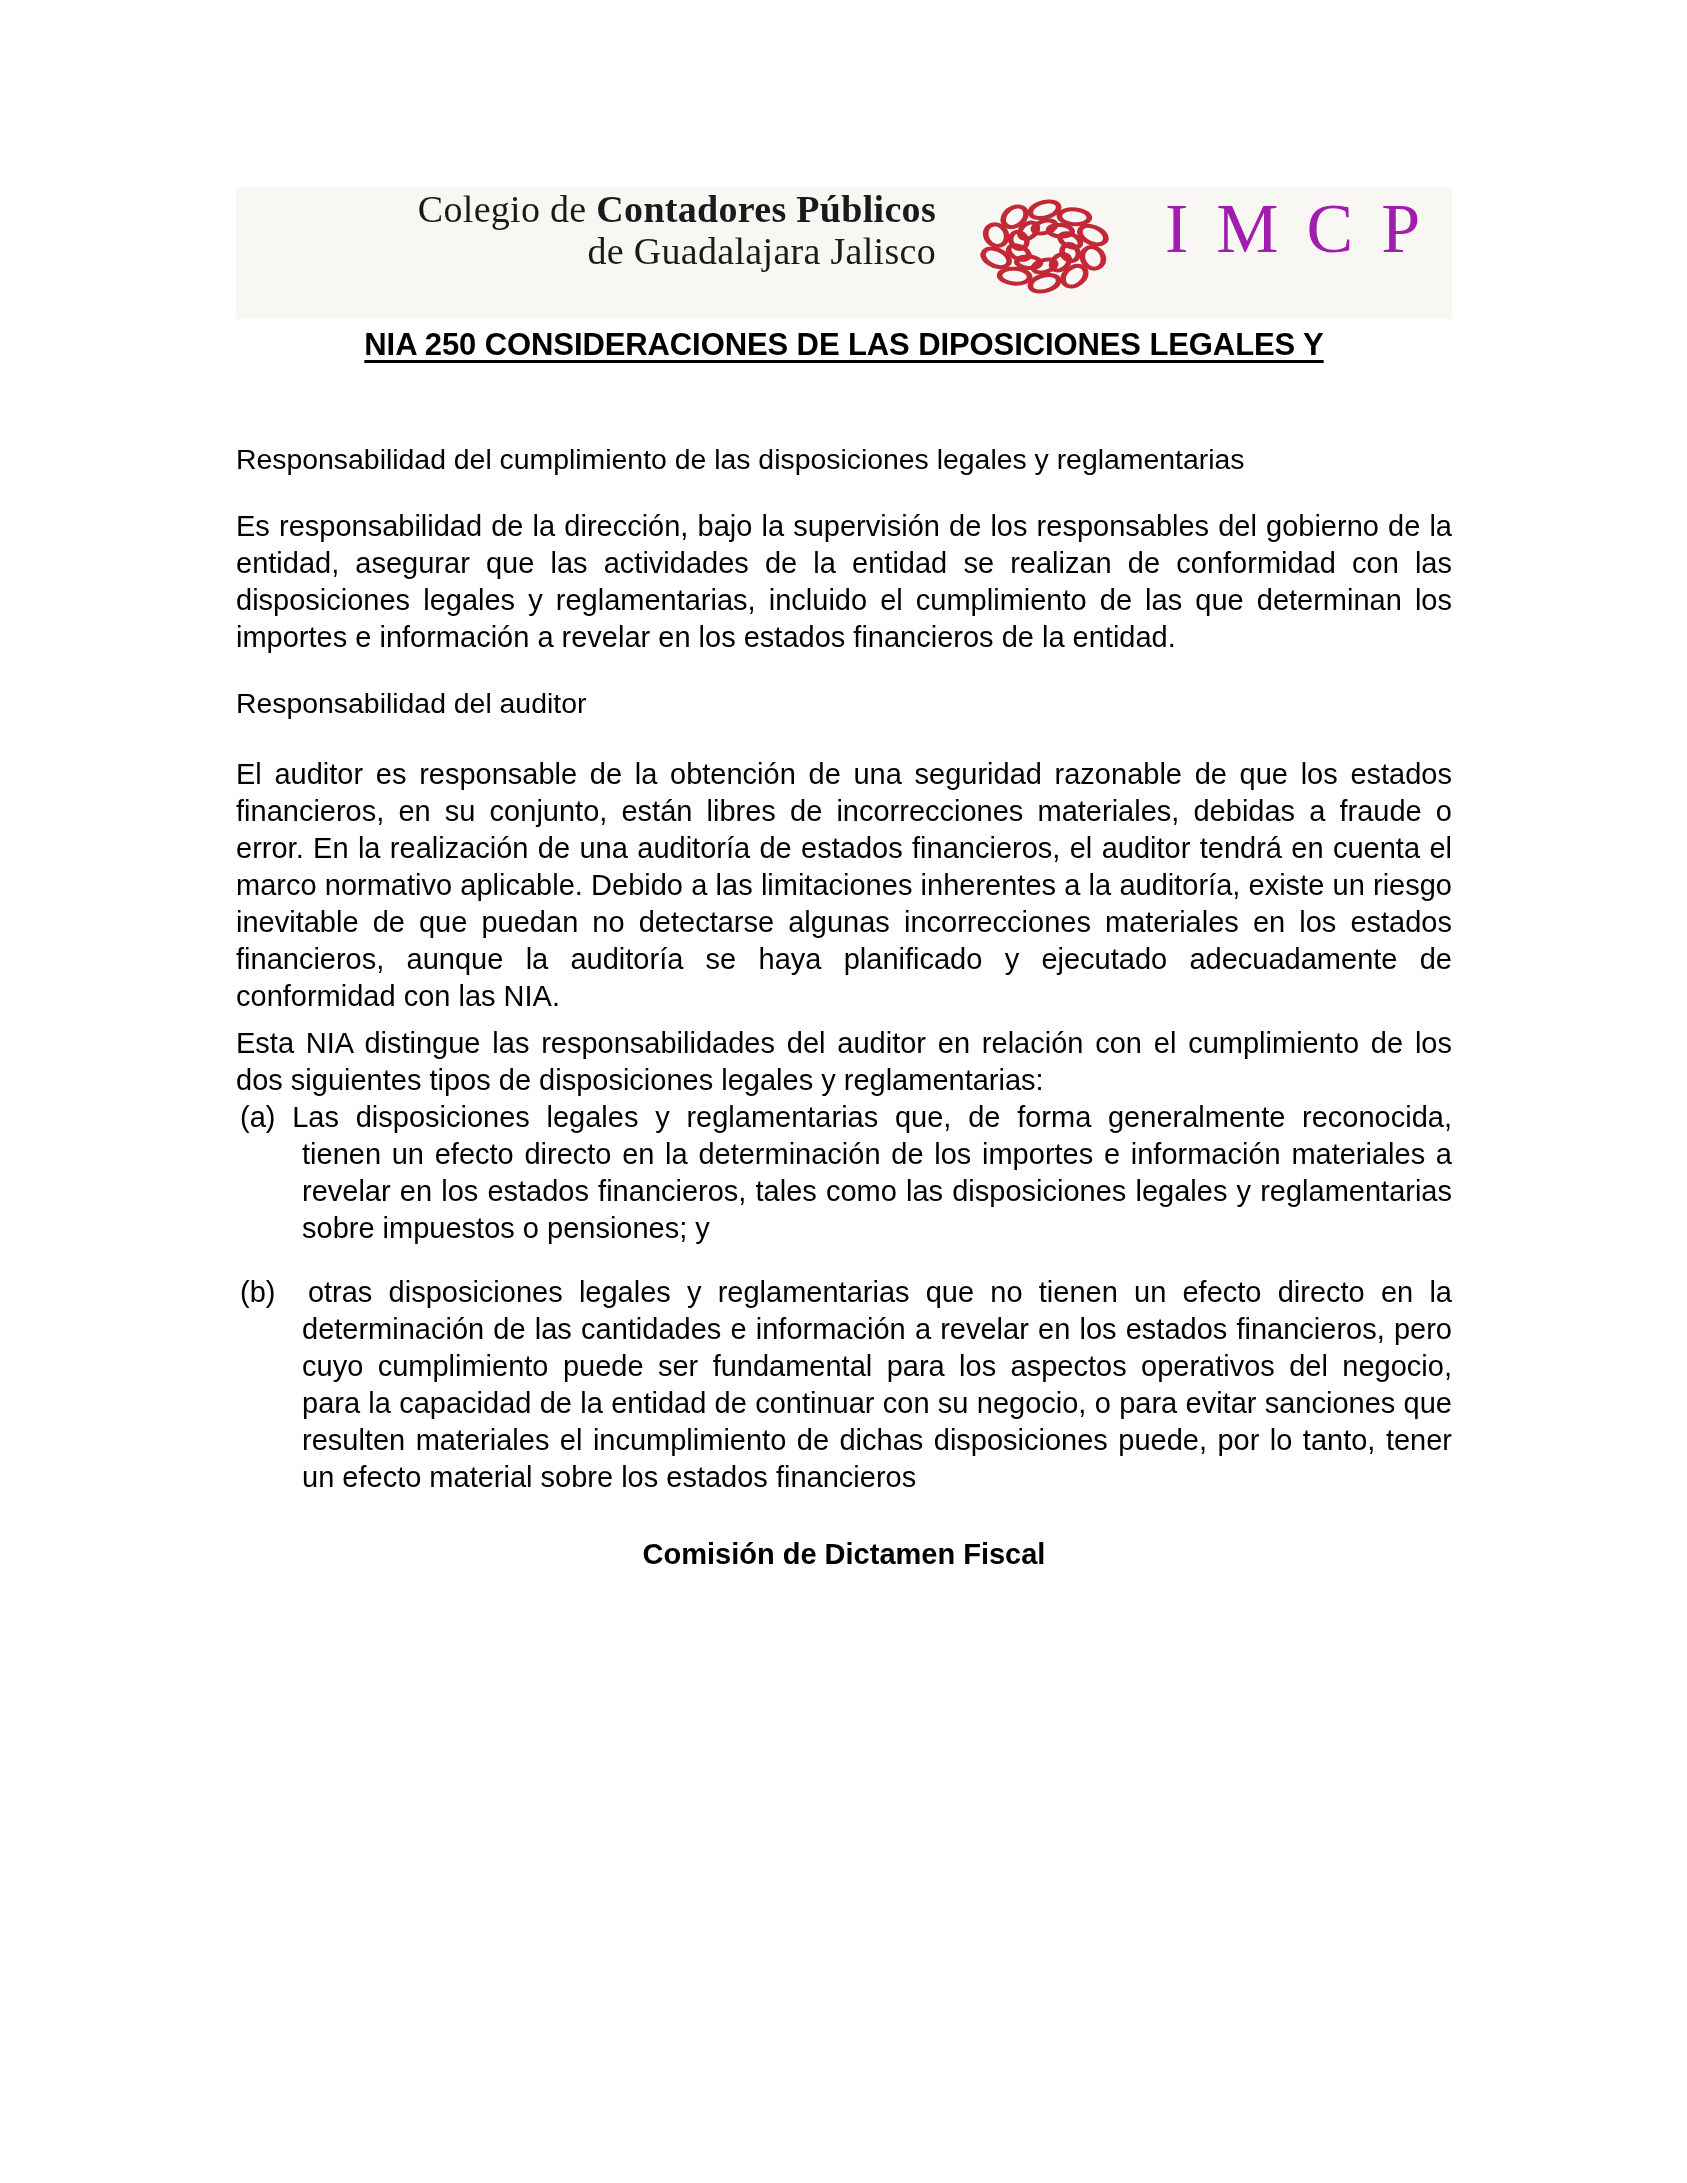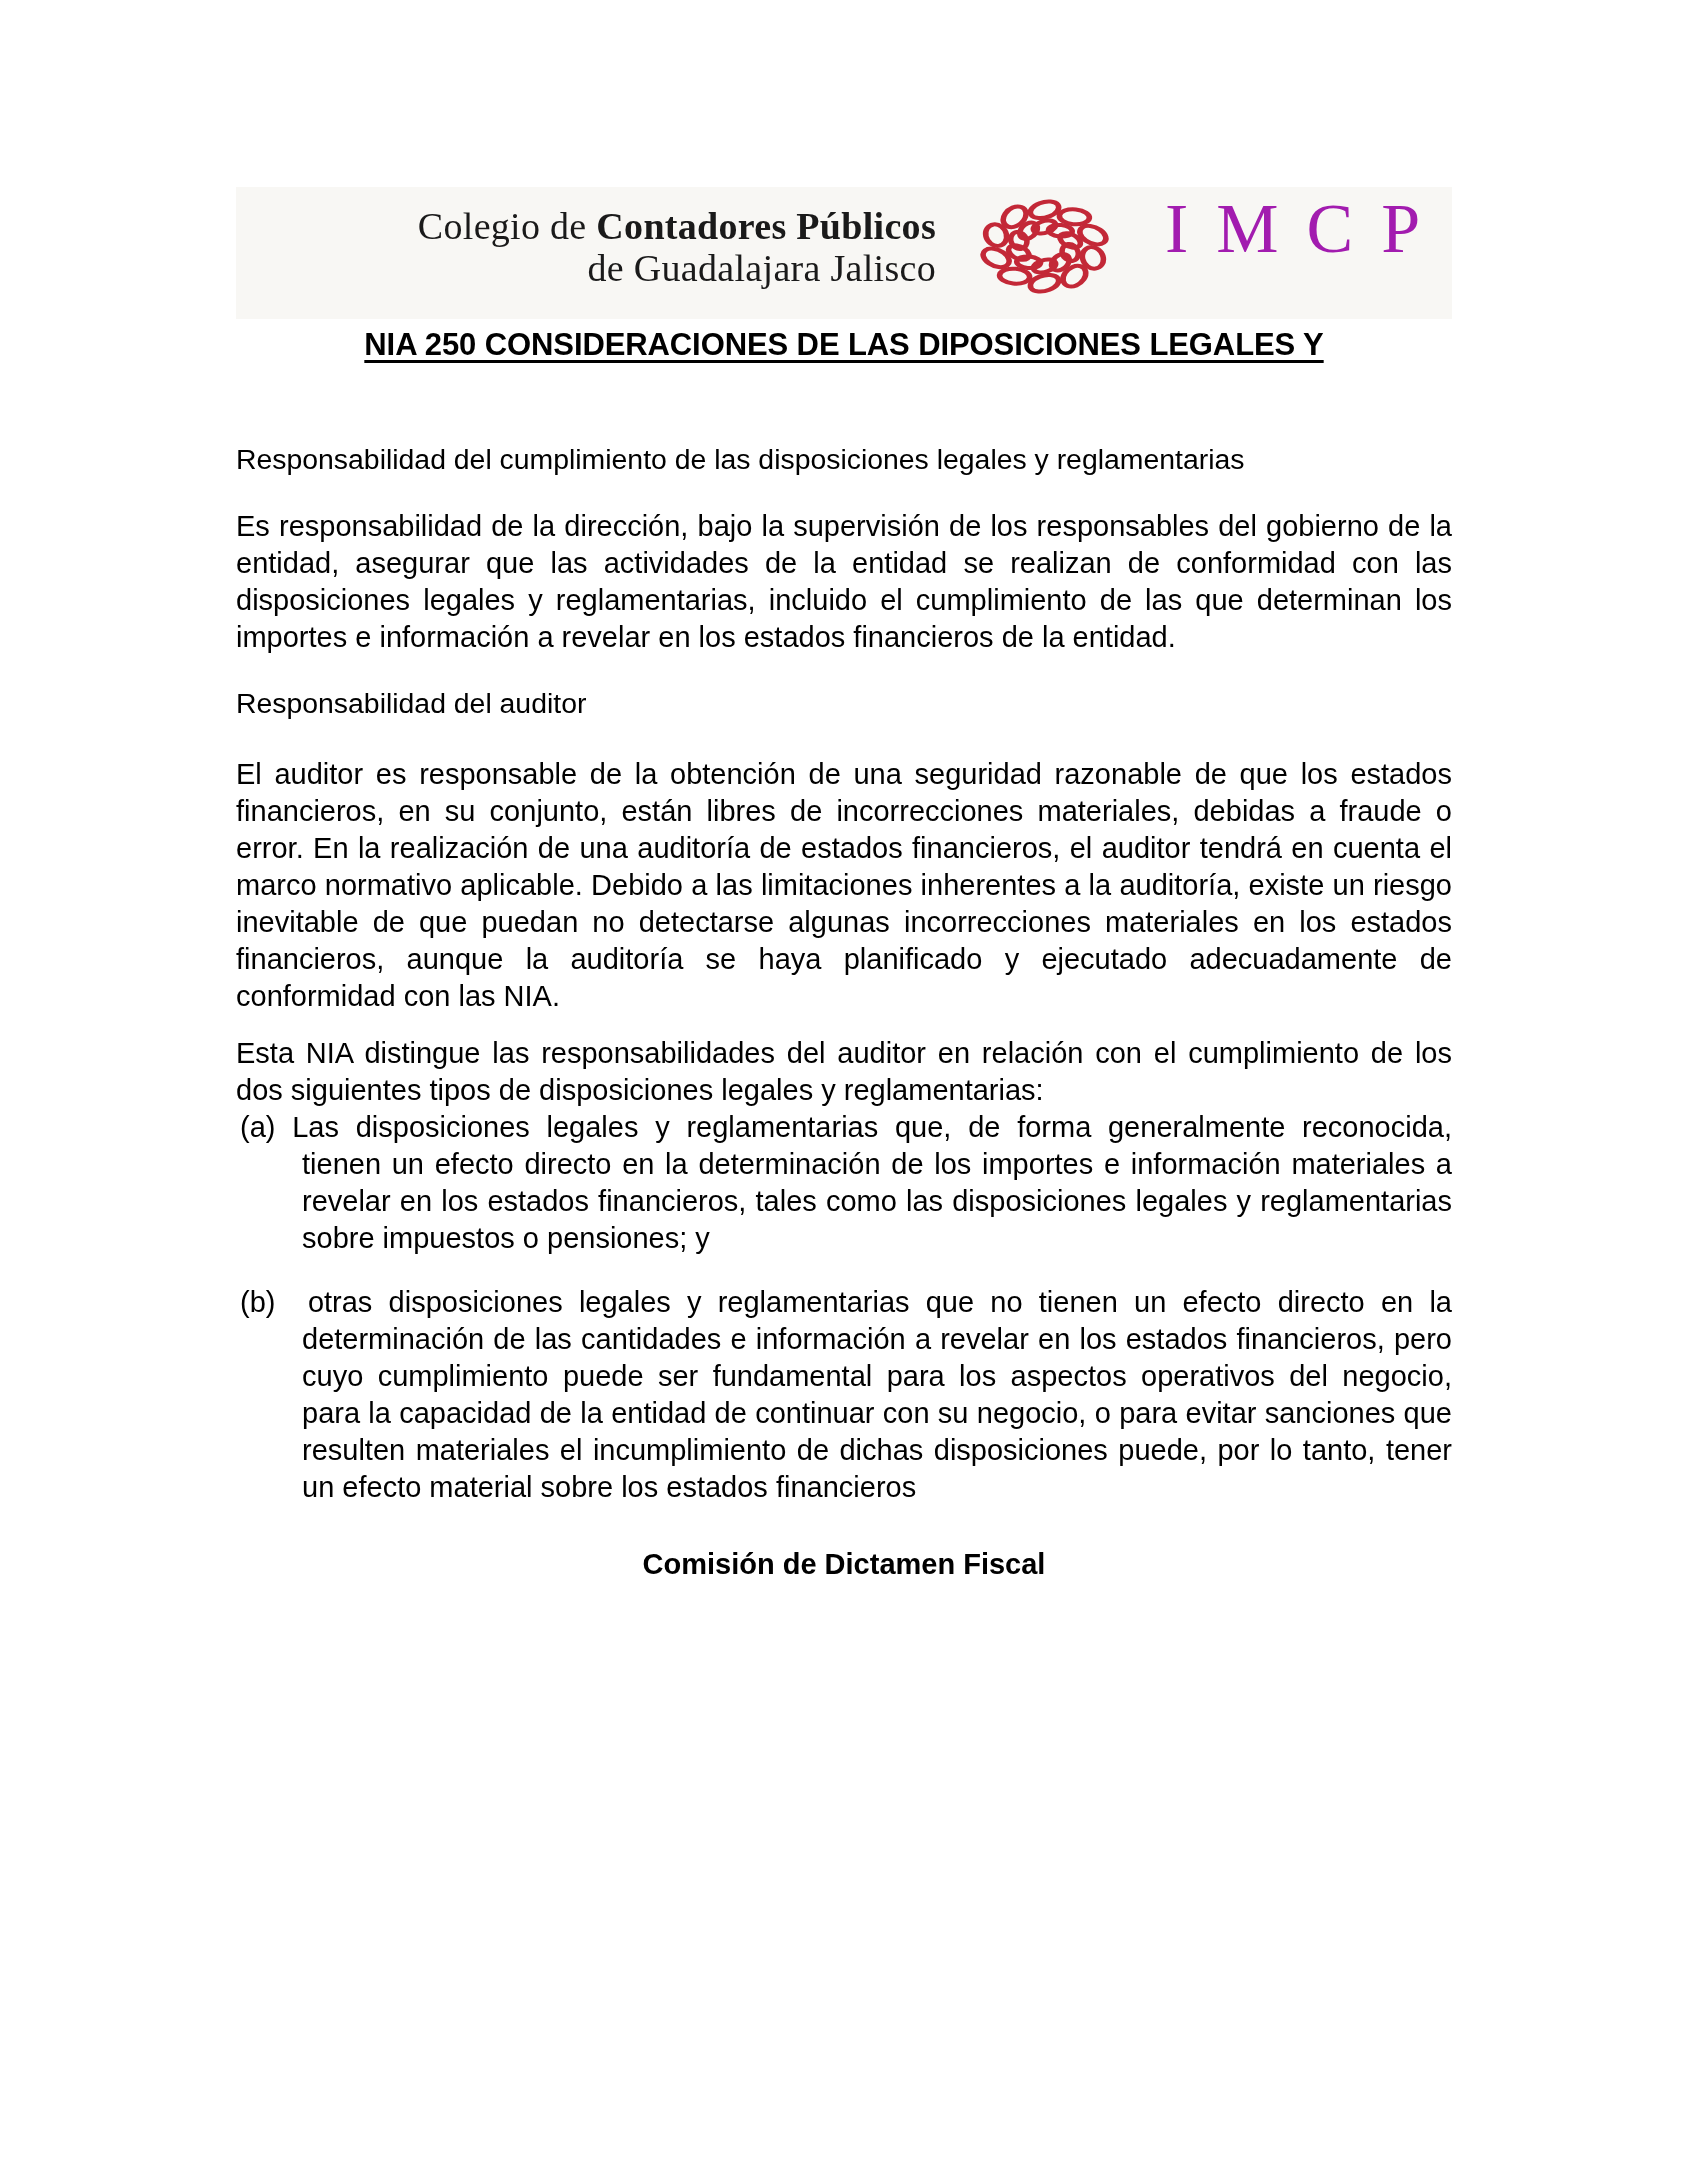--- a/index.html
+++ b/index.html
@@ -16,21 +16,21 @@
     left:236px; top:187px;
     width:1216px;
   }
   
   .logo-strip{
     position:relative;
     width:1216px;height:132px;
     background:#f8f7f4;
   }
   .logo-left{
-    position:absolute;left:0;top:18px;width:700px;
+    position:absolute;left:0;top:1px;width:700px;
     font-family:"Liberation Serif", serif;
     font-size:38px;line-height:42px;
     text-align:right;color:#1a1a1a;
     letter-spacing:0.3px;
   }
   .logo-left b{font-weight:bold;}
   .emblem{
     position:absolute;left:733px;top:5.3px;
   }
   .imcp{
@@ -63,21 +63,21 @@
   }
   .para{
     margin:0;
     font-size:29px;line-height:37px;
     text-align:justify;
   }
   .m-h1{margin-top:79px;}
   .m-p1{margin-top:30px;}
   .m-h2{margin-top:29px;}
   .m-p2{margin-top:34px;}
-  .m-p3{margin-top:20px;}
+  .m-p3{margin-top:10px;}
   .list{}
   .li{
     font-size:29px;line-height:37px;
     text-align:justify;
     margin-left:4px;
     padding-left:62px;
     text-indent:-62px;
   }
   .li + .li{margin-top:27px;}
   .closing{

